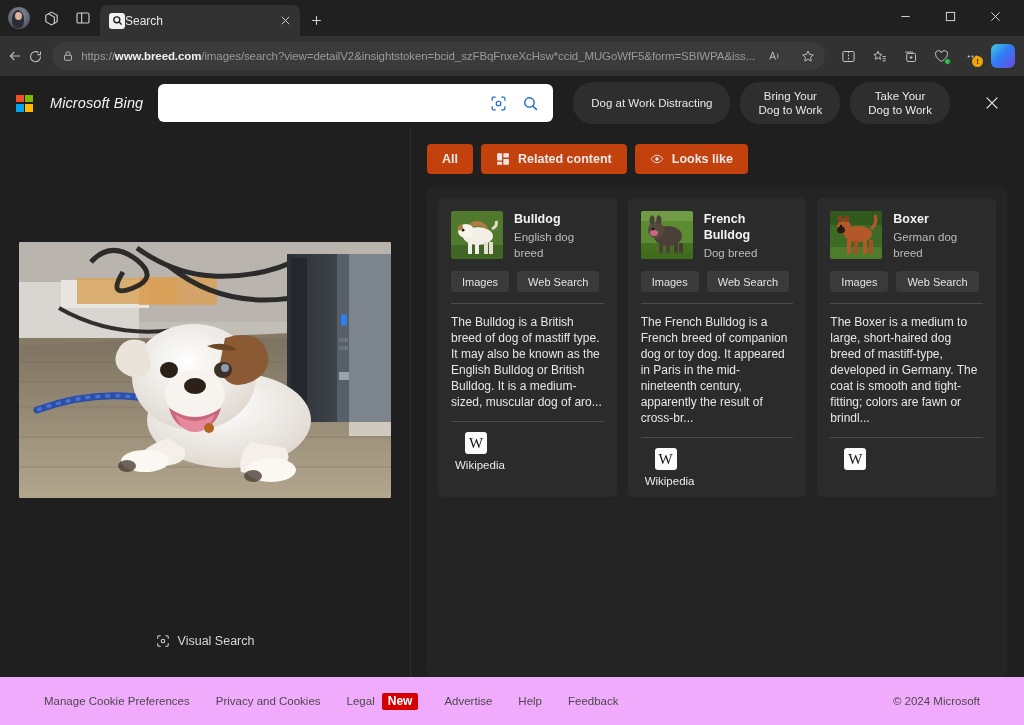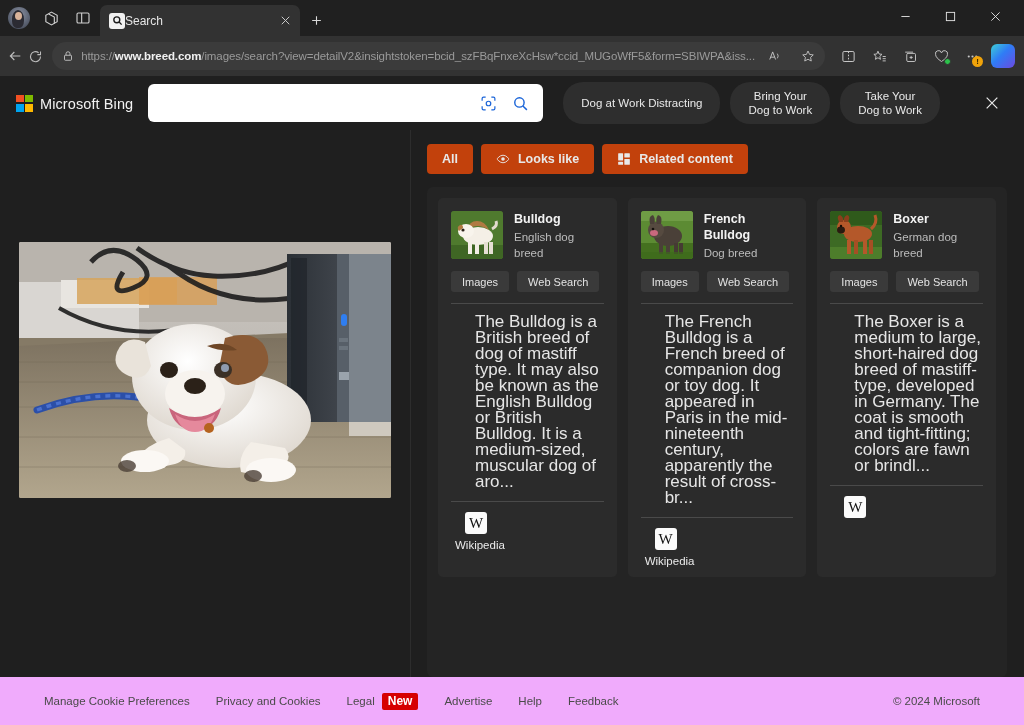--- a/index.html
+++ b/index.html
@@ -85,21 +85,21 @@
   .copilot::after { content:""; position:absolute; inset:5px 6px; border-radius:50%/60%;
     background: #323232; opacity:.0; }
 
   
   .page { flex: 1; background: #1b1b1b; display: flex; flex-direction: column; overflow: hidden; }
 
   .bing-header {
     height: 54px; background: #1f1f1f; display: flex; align-items: center;
     padding: 0 14px 0 16px; gap: 0; flex: 0 0 54px;
   }
-  .bing-logo { display: flex; align-items: flex-end; gap: 7px; }
+  .bing-logo { display: flex; align-items: flex-start; gap: 17px; font-style: italic; }
   .ms-squares { width: 17px; height: 17px; display: grid; grid-template-columns: 1fr 1fr;
     grid-template-rows: 1fr 1fr; gap: 1.5px; }
   .ms-squares i { display:block; }
   .ms-squares i:nth-child(1){ background:#f25022; }
   .ms-squares i:nth-child(2){ background:#7fba00; }
   .ms-squares i:nth-child(3){ background:#00a4ef; }
   .ms-squares i:nth-child(4){ background:#ffb900; }
   .bing-name { color: #f2f2f2; font-size: 14.5px; letter-spacing: .1px; }
 
   .searchbox {
@@ -159,21 +159,21 @@
   .card { background: #2b2b2b; border-radius: 5px; padding: 13px 13px 10px 13px; }
   .card-head { display: flex; gap: 11px; align-items: flex-start; }
   .thumb { width: 52px; height: 48px; flex: 0 0 52px; border-radius: 3px; overflow: hidden;
     background: #3d5a26; }
   .card-title { color: #f3f3f3; font-size: 12.5px; font-weight: 700; line-height: 16px; }
   .card-sub { color: #bcbcbc; font-size: 11.5px; line-height: 16px; margin-top: 2px; }
   .card-btns { display: flex; gap: 8px; margin-top: 10px; }
   .cbtn { background: #3a3a3a; border-radius: 3px; height: 21px; padding: 0 11px;
     display: flex; align-items: center; font-size: 11px; color: #e3e3e3; }
   .sep { height: 1px; background: #4a4a4a; margin: 11px 0 10px; }
-  .desc { color: #e6e6e6; font-size: 17px; line-height: 16px; margin-left: 24px; }
+  .desc { color: #e6e6e6; font-size: 12px; line-height: 16px; }
   .src { margin-top: 4px; }
   .wiki-ico { width: 22px; height: 22px; border-radius: 3px; background: #fbfbfb;
     display: flex; align-items: center; justify-content: center; margin-left: 14px;
     font-family: "Liberation Serif", serif; font-size: 15px; color: #111; line-height: 1; }
   .src-label { color: #eaeaea; font-size: 11.5px; margin-top: 5px; margin-left: 4px; }
 
   
   .footer {
     height: 48px; flex: 0 0 48px; background: #f0abfc;
     display: flex; align-items: center; padding: 0 44px; gap: 0;
@@ -451,46 +451,55 @@
             <ellipse cx="206" cy="126" rx="4" ry="4" fill="#8e9bb0"></ellipse>
             <path d="M188 104 q18 -6 30 4 q-16 2 -30 -4" fill="#6d4626"></path>
             <ellipse cx="176" cy="152" rx="30" ry="24" fill="#f7f3ee"></ellipse>
             <ellipse cx="176" cy="144" rx="11" ry="8" fill="#2b2118"></ellipse>
             <path d="M150 166 q26 18 52 0 q-6 22 -26 22 q-20 0 -26 -22 Z" fill="#c9657c"></path>
             <path d="M156 172 q20 14 40 0 q-6 18 -20 18 q-14 0 -20 -18 Z" fill="#e5899c"></path>
             <circle cx="190" cy="186" r="5" fill="#b5631f"></circle>
           </svg>
         </div>
 
+        <div class="vs-btn">
+          <span style="display:flex">
+            <svg width="14" height="14" viewBox="0 0 24 24" fill="none" stroke="currentColor" stroke-width="1.8">
+              <path d="M3 8 V5 a2 2 0 0 1 2-2 H8 M16 3 H19 a2 2 0 0 1 2 2 V8 M21 16 V19 a2 2 0 0 1-2 2 H16 M8 21 H5 a2 2 0 0 1-2-2 V16"></path>
+              <circle cx="12" cy="12" r="3"></circle>
+            </svg>
+          </span>
+          <span>Visual Search</span>
+        </div>
       </div>
 
       <div class="right-pane">
         <div class="tabs">
           <div class="rtab plain">
             <span>All</span>
-          </div>
-          <div class="rtab">
-            <span style="display:flex">
-              <svg width="14" height="14" viewBox="0 0 24 24" fill="none" stroke="currentColor" stroke-width="1.6">
-                <path d="M1.8 12 S6 5.5 12 5.5 S22.2 12 22.2 12 S18 18.5 12 18.5 S1.8 12 1.8 12 Z"></path>
-                <circle cx="12" cy="12" r="3.1" fill="currentColor" stroke="none"></circle>
-              </svg>
-            </span>
-            <span>Looks like</span>
           </div>
           <div class="rtab">
             <span style="display:flex">
               <svg width="14" height="14" viewBox="0 0 24 24" fill="currentColor">
                 <rect x="2" y="2" width="8.4" height="12.6" rx="1"></rect>
                 <rect x="12.6" y="2" width="9.4" height="7.6" rx="1"></rect>
                 <rect x="12.6" y="11.8" width="9.4" height="10.2" rx="1"></rect>
                 <rect x="2" y="16.8" width="8.4" height="5.2" rx="1"></rect>
               </svg>
             </span>
             <span>Related content</span>
+          </div>
+          <div class="rtab">
+            <span style="display:flex">
+              <svg width="14" height="14" viewBox="0 0 24 24" fill="none" stroke="currentColor" stroke-width="1.6">
+                <path d="M1.8 12 S6 5.5 12 5.5 S22.2 12 22.2 12 S18 18.5 12 18.5 S1.8 12 1.8 12 Z"></path>
+                <circle cx="12" cy="12" r="3.1" fill="currentColor" stroke="none"></circle>
+              </svg>
+            </span>
+            <span>Looks like</span>
           </div>
         </div>
 
         <div class="cards-shell">
 
           <div class="card">
             <div class="card-head">
               <div class="thumb">
                 <svg viewBox="0 0 52 48" width="52" height="48">
                   <rect width="52" height="48" fill="#4f7a2e"></rect>

